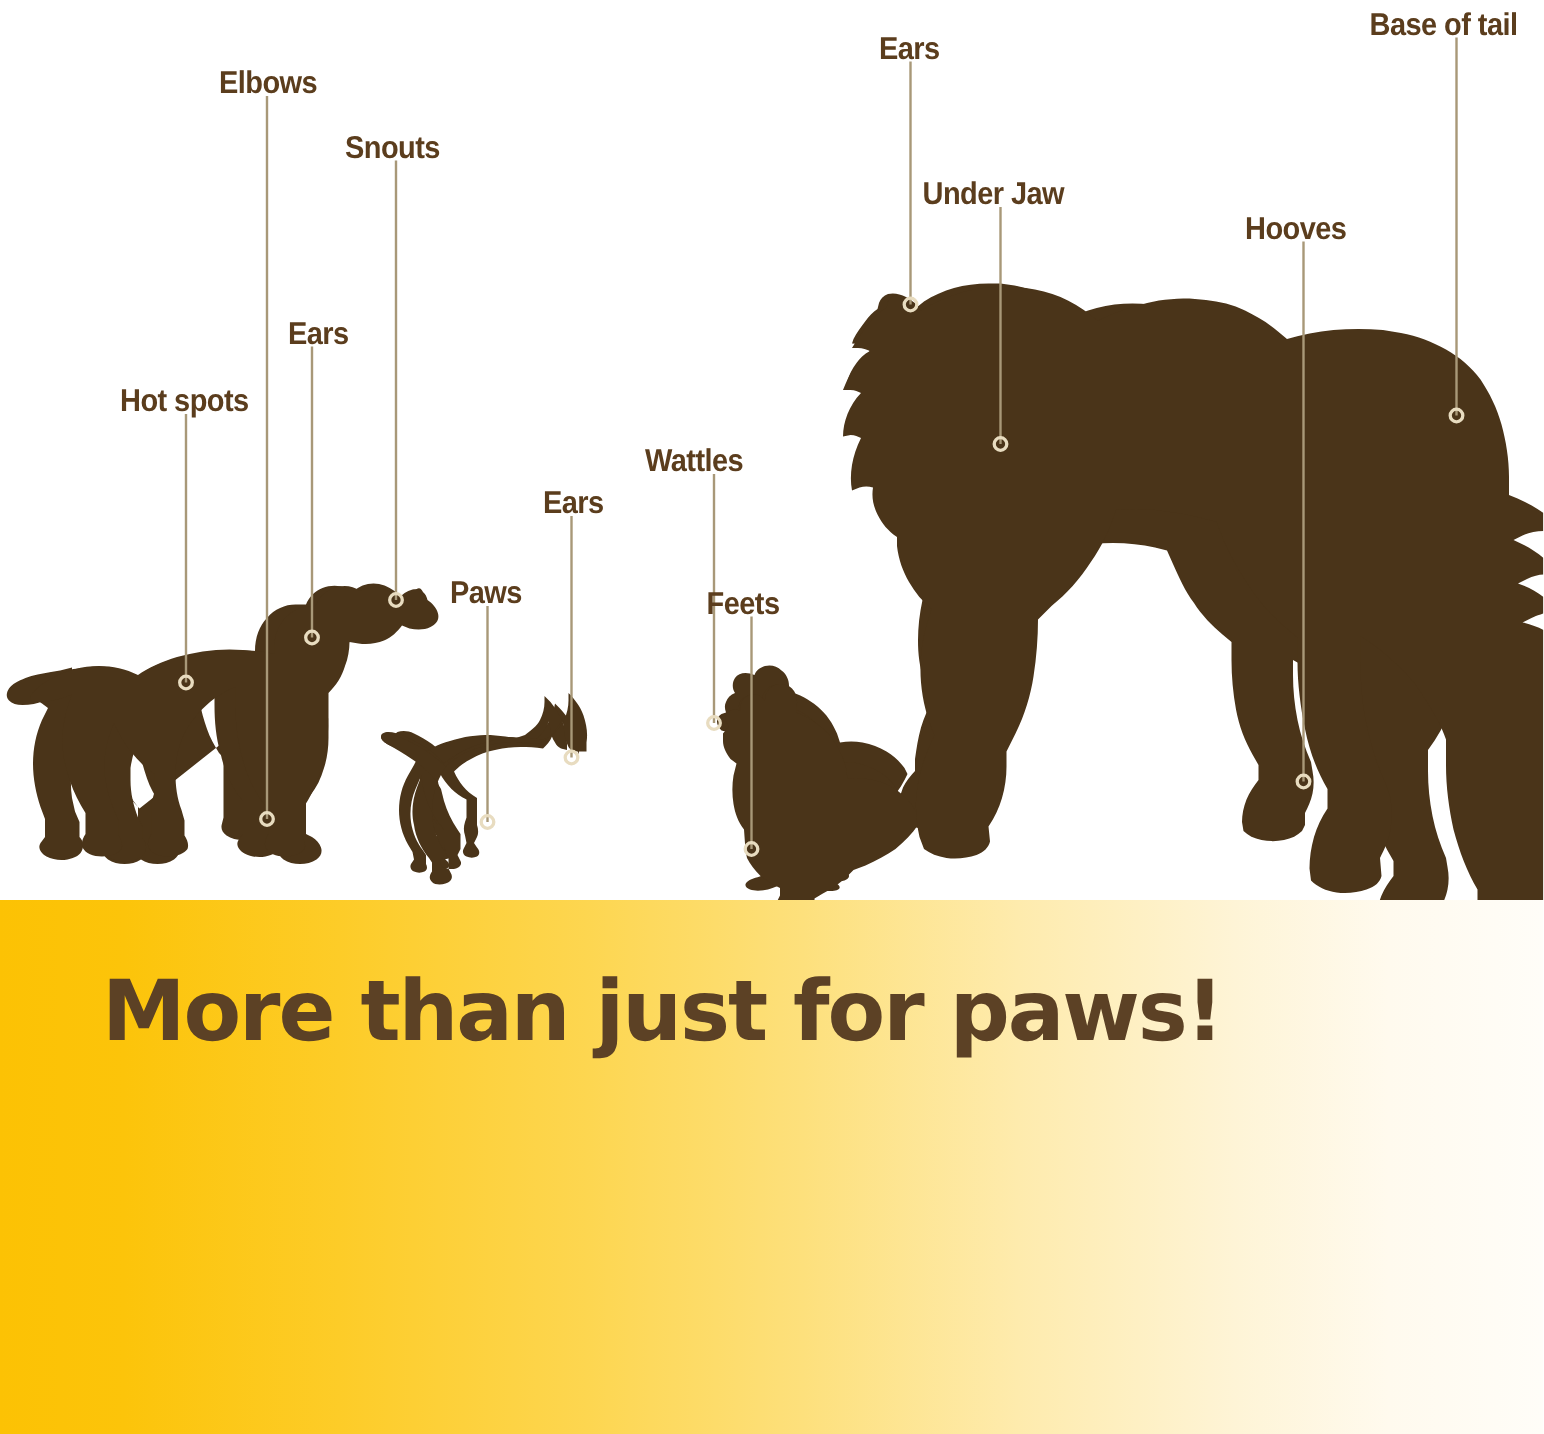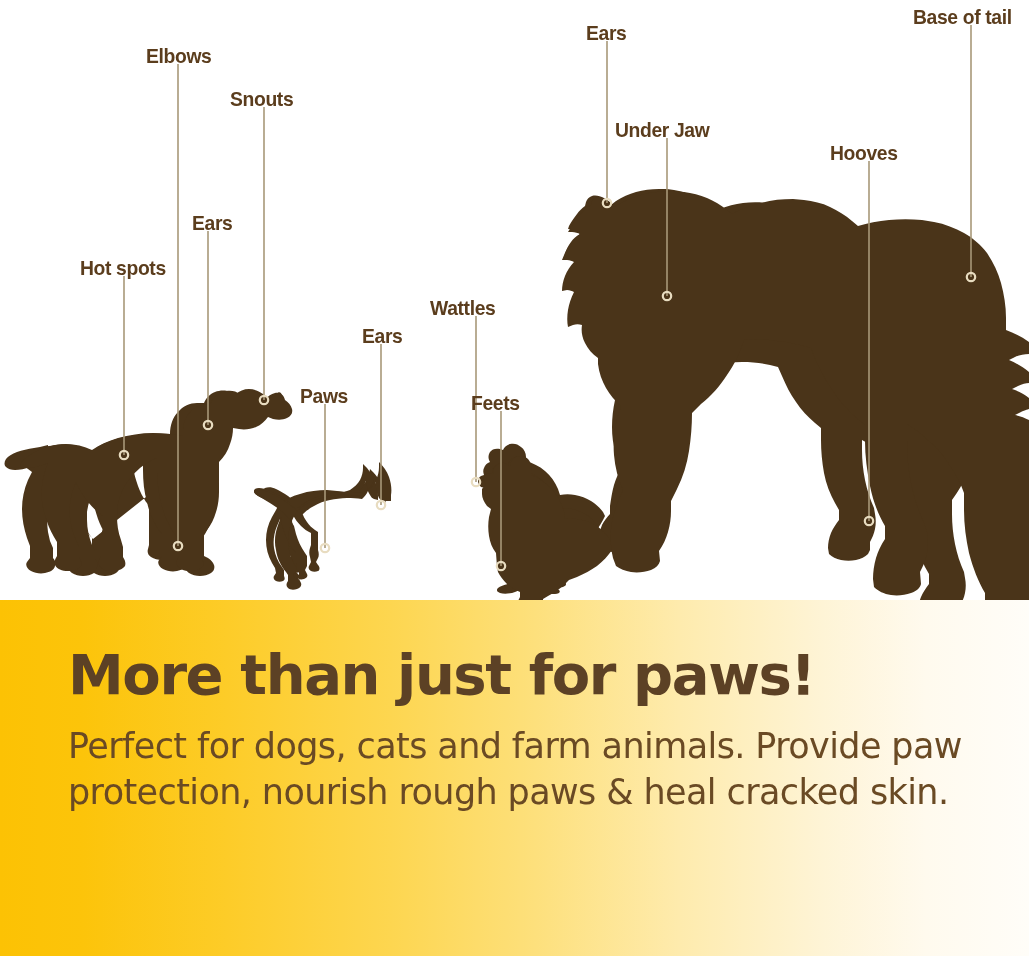--- a/index.html
+++ b/index.html
@@ -1027,17 +1027,16 @@
         <div class="callout-label" style="left: 586px; top: 22px; color: rgb(91, 61, 29);">Ears</div>
         <div class="callout-label" style="left: 615px; top: 119px; color: rgb(91, 61, 29);">Under Jaw</div>
         <div class="callout-label" style="left: 830px; top: 142px; color: rgb(91, 61, 29);">Hooves</div>
         <div class="callout-label" style="left: 913px; top: 6px; color: rgb(91, 61, 29);">Base of tail</div>
       </div>
   </div>
 
   <div id="banner">
     <div id="banner-inner">
       <div id="headline">More than just for paws!</div>
-      <div id="subcopy">Perfect for dogs, cats and farm animals. Provide paw protection, nourish rough paws &amp; heal cracked skin.</div>
     </div>
   </div>
 
 </div>
 
 </body></html>

